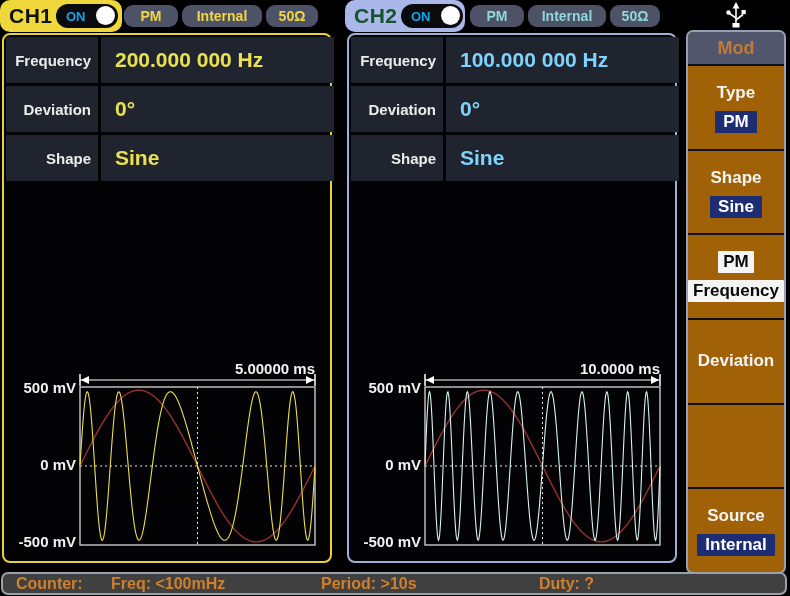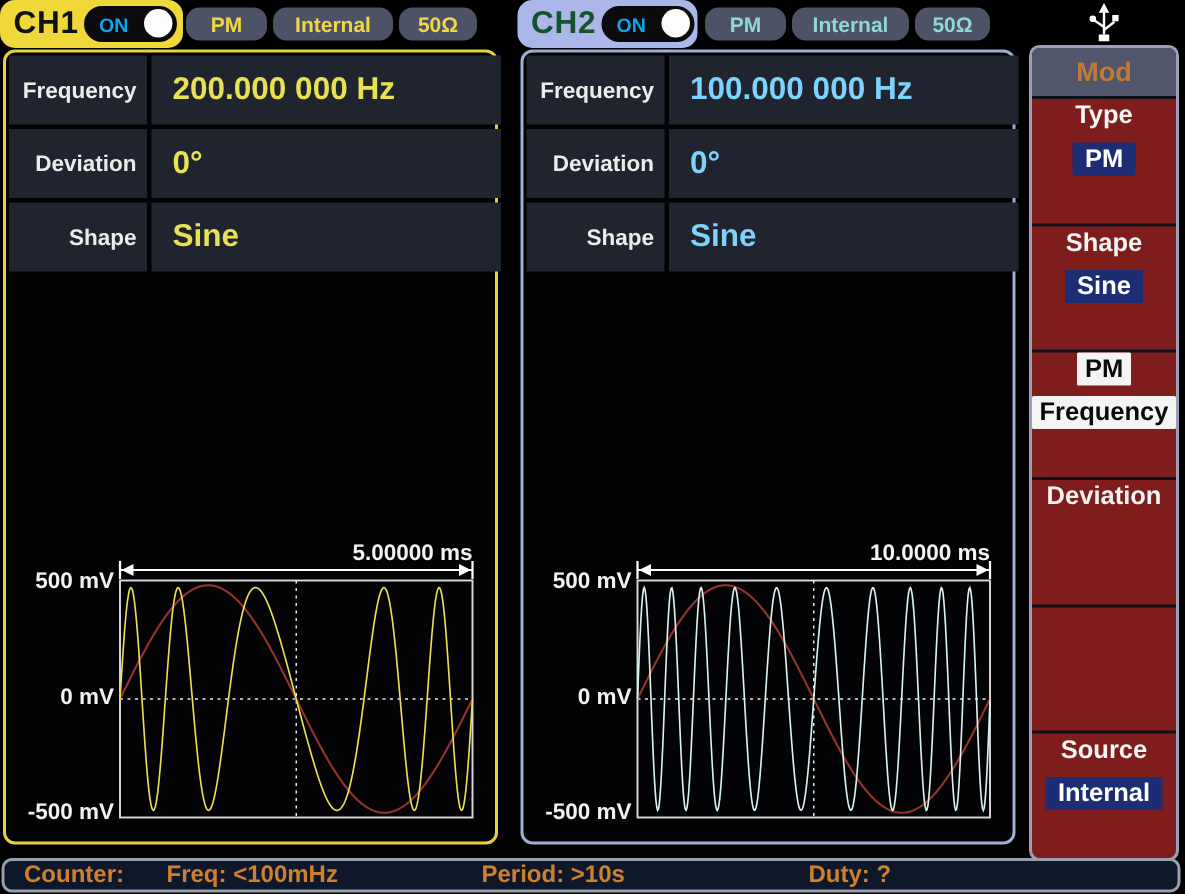--- a/index.html
+++ b/index.html
@@ -34,34 +34,34 @@
   .ch2-val { color:#7dd3fc; }
 
   
   .span-label { width:235px; text-align:right; color:#f2f2f2;
                 font-size:15px; font-weight:bold; }
   .ylabel { width:72px; text-align:right; color:#f2f2f2;
             font-size:15px; font-weight:bold; }
 
   
   #sidebar { left:686px; top:30px; width:100px; height:544px;
-             border:2px solid #99a0b5; border-radius:7px; background:#7f1d1d;
+             border:2px solid #99a0b5; border-radius:7px; background:#a16207;
              display:flex; flex-direction:column; overflow:hidden; }
   .sb-header { height:32px; background:#51566c; display:flex; align-items:center;
                justify-content:center; color:#c07a38; font-size:18px; font-weight:bold; }
   .sb-btn { flex:1; border-top:2px solid #101018; display:flex; flex-direction:column;
-            align-items:center; gap:7px;
+            align-items:center; justify-content:center; gap:7px;
             color:#f4f4f4; font-size:17px; font-weight:bold; cursor:pointer; }
   .sb-line { padding:1px 5px; border-radius:1px; }
   .hl-navy { background:#1c2d74; color:#fff; padding:1px 8px; }
   .hl-white { background:#f4f4f4; color:#0a0a0a; padding:1px 5px; }
 
   
   #statusbar { left:1px; top:572px; width:786px; height:23px;
-               border:2px solid #98a0ac; border-radius:7px; background:#0f172a; }
+               border:2px solid #98a0ac; border-radius:7px; background:#404040; }
   #statusbar span { position:absolute; top:0; color:#d0802c;
                     font-size:16px; font-weight:bold; line-height:19px; }
 </style>
 </head>
 <body>
 
 <div class="abs tab" style="left:0; top:0; width:122px; background:#f0d83a;">
   <span class="tab-label" style="color:#111;">CH1</span>
 </div>
 <div class="toggle" style="left:56px; top:4px;">

